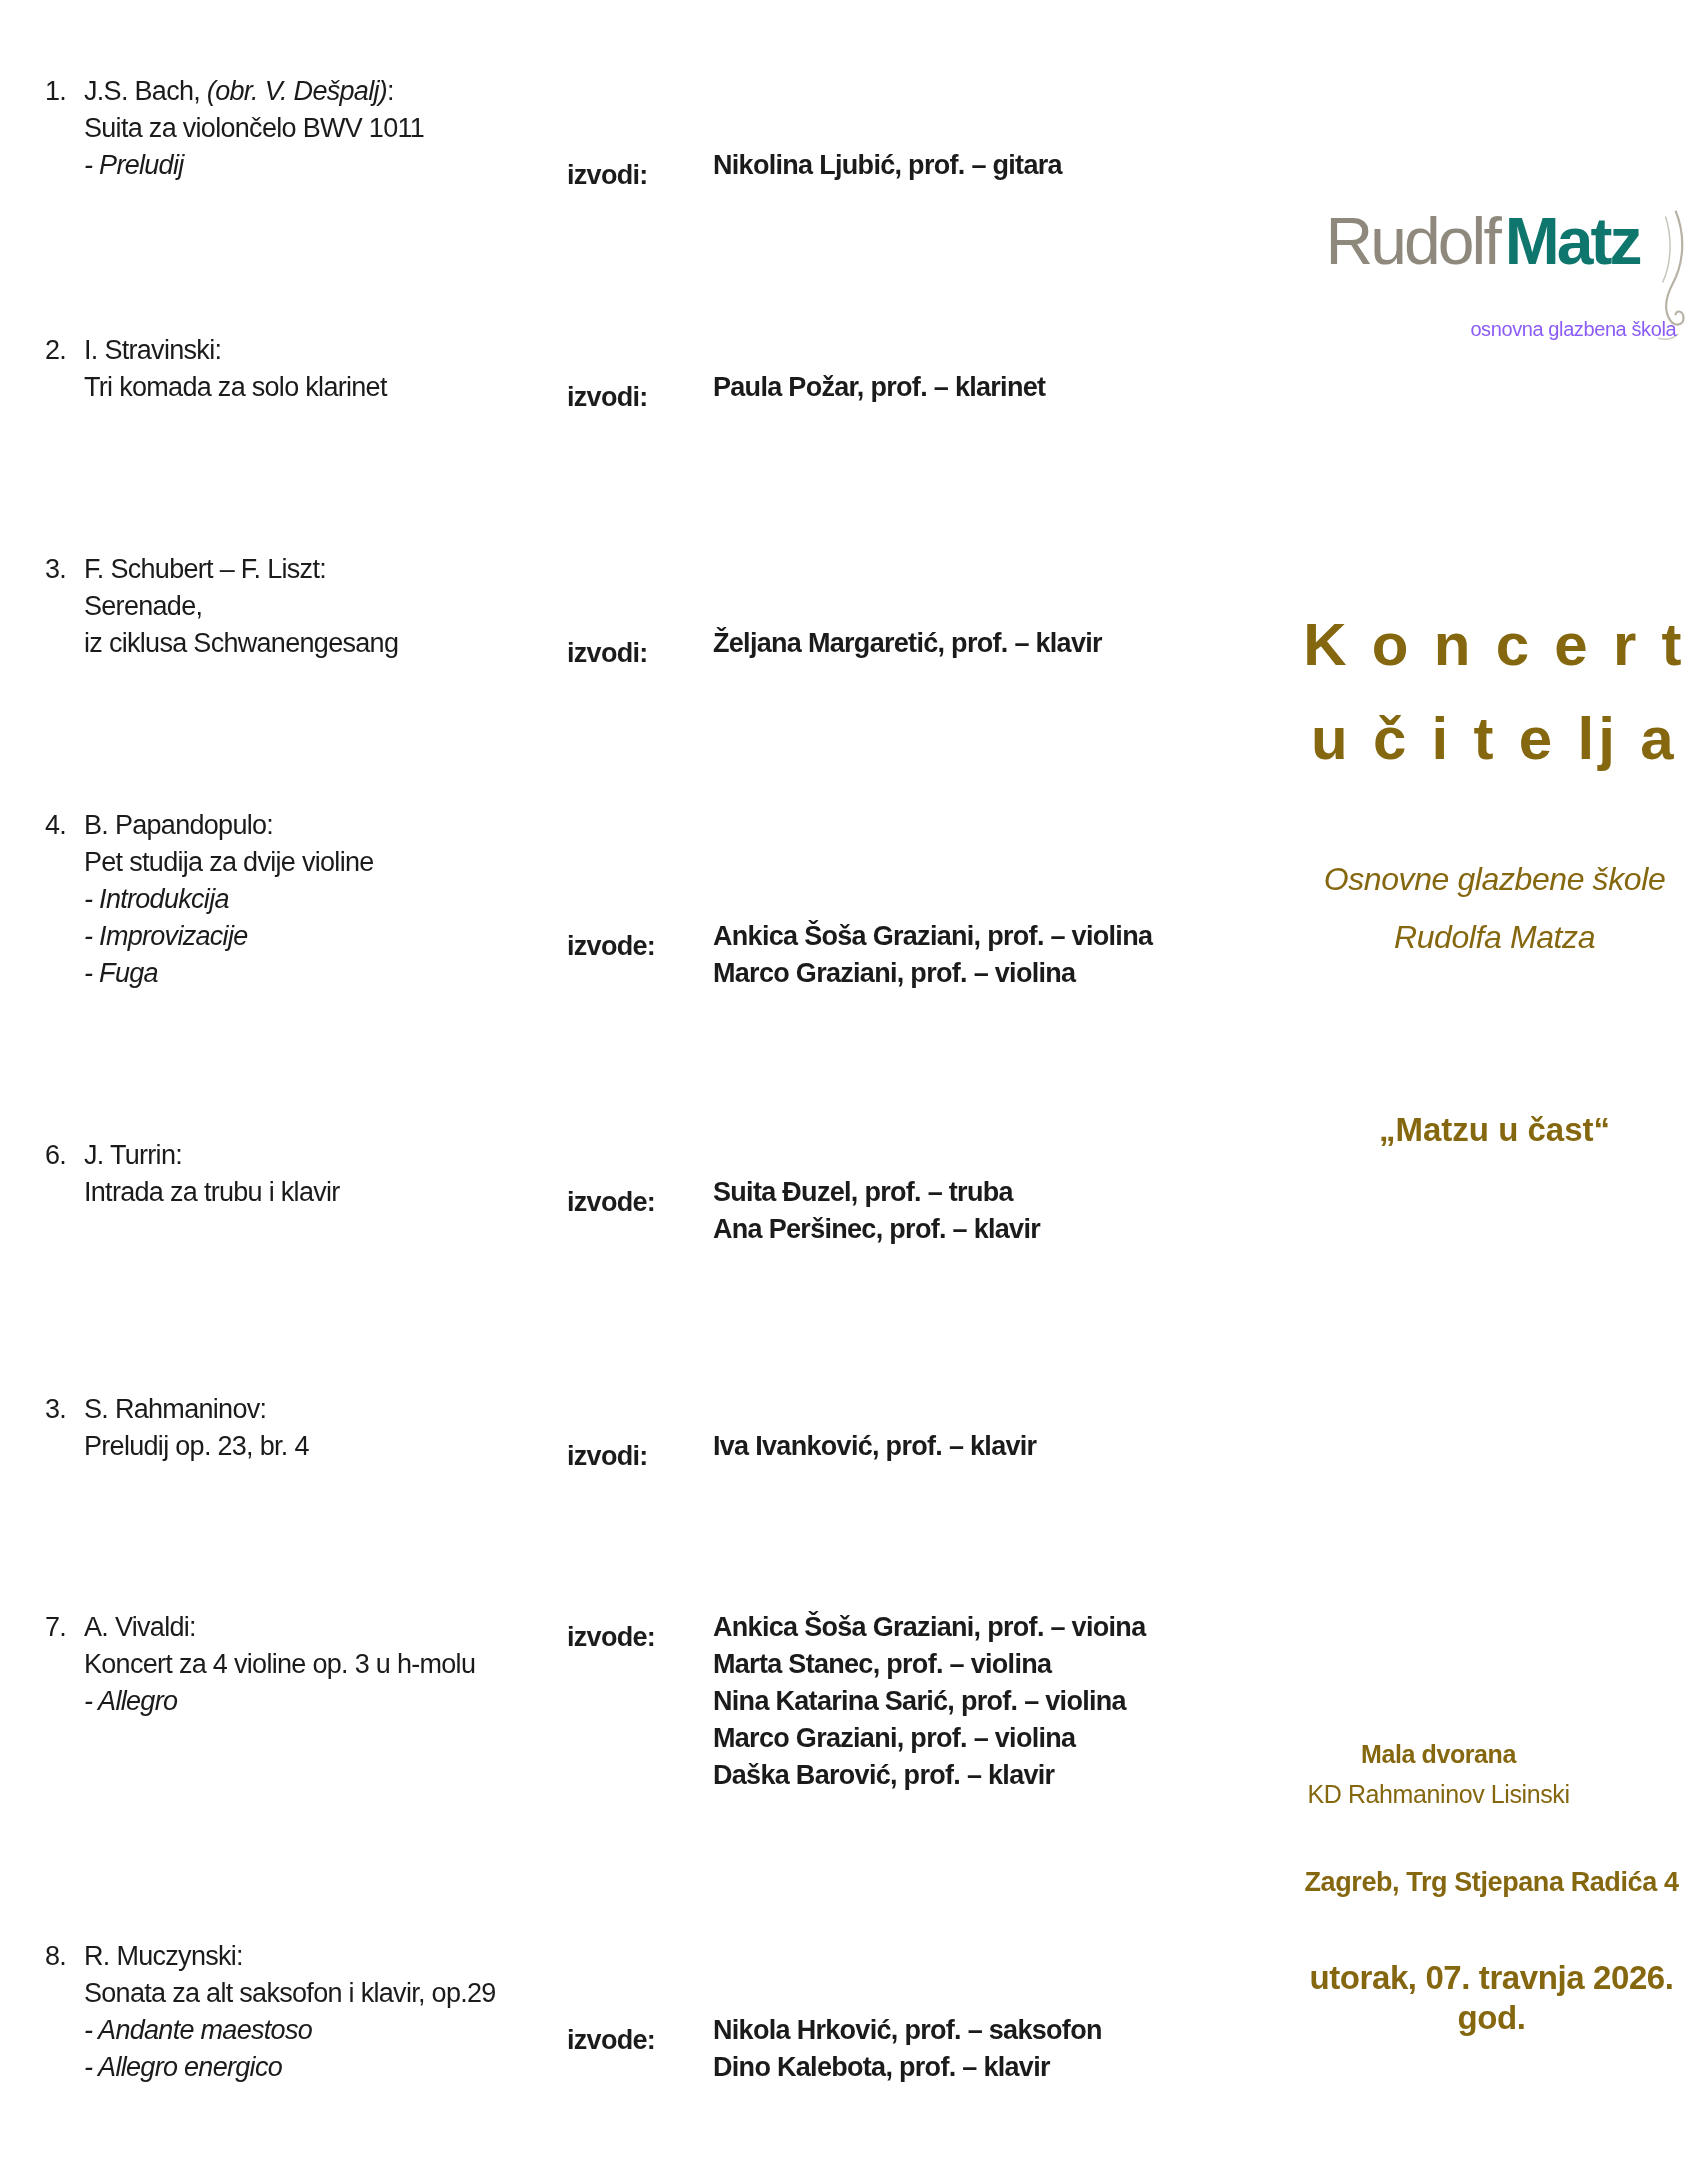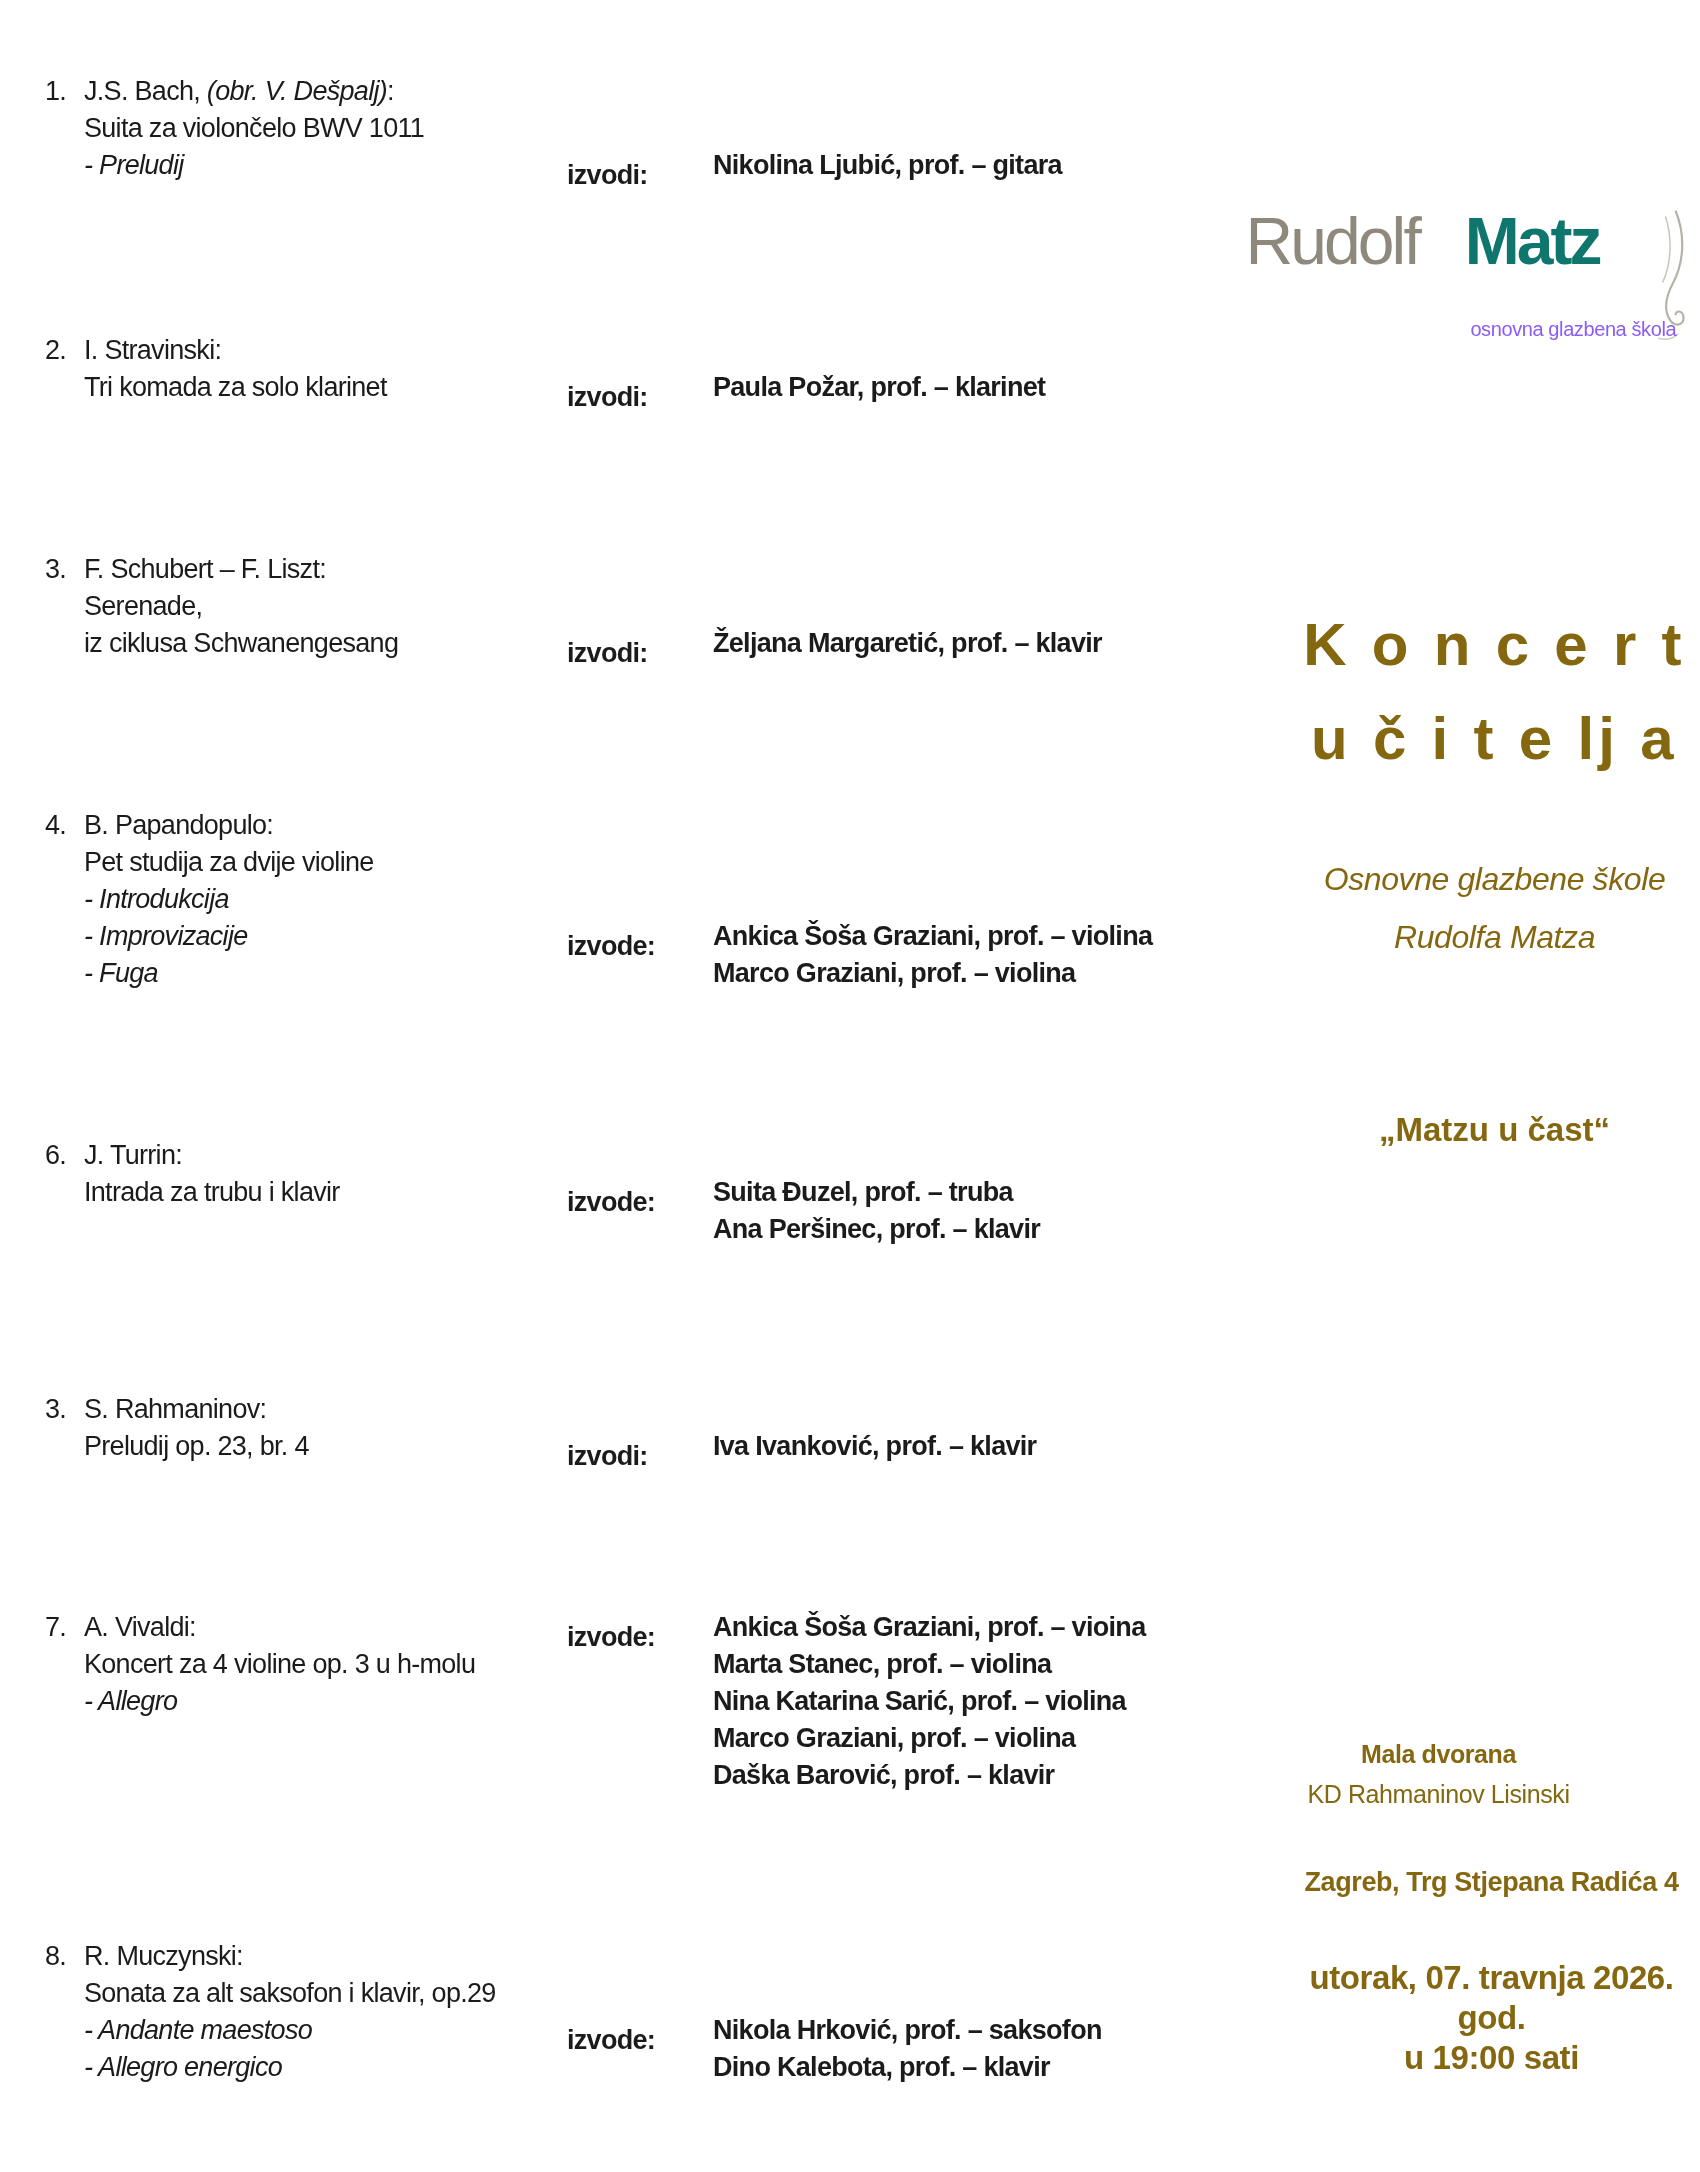--- a/index.html
+++ b/index.html
@@ -18,21 +18,21 @@
   .item-4{top:1137px}.item-5{top:1391px}.item-6{top:1609px}.item-7{top:1938px}
   .prow{position:relative;height:37px;line-height:37px;font-size:27px;letter-spacing:-0.7px;}
   .num{position:absolute;left:0;top:0;white-space:nowrap;}
   .txt{position:absolute;left:39px;top:0;white-space:nowrap;}
   .txt i{font-style:italic;}
   .lbl{position:absolute;left:522px;top:0;font-weight:bold;white-space:nowrap;margin-top:10px;}
   .perf{position:absolute;left:668px;top:0;font-weight:bold;white-space:nowrap;}
 
   
   .logo{position:absolute;left:1295px;top:205px;width:392px;}
-  .logo-main{display:flex;justify-content:flex-end;align-items:flex-start;line-height:72px;height:72px;gap:40px;}
+  .logo-main{display:flex;justify-content:flex-end;align-items:flex-start;line-height:72px;height:72px;}
   .logo-gray{font-size:66px;letter-spacing:-2.9px;color:#8e897c;margin-right:5.8px;}
   .logo-brown{font-size:66px;letter-spacing:-2.9px;font-weight:bold;color:#0f766e;}
   .logo-scroll{margin-left:4.3px;margin-top:1.4px;flex:0 0 auto;}
   .logo-sub{margin-top:38px;line-height:29px;text-align:right;padding-right:10.8px;
             font-size:20px;letter-spacing:-0.4px;color:#8b5cf6;}
 
   
   .gold{color:#85670f;}
   .rtitle{position:absolute;left:1288px;top:598px;width:413px;text-align:center;
           font-size:60px;font-weight:bold;line-height:94px;letter-spacing:4.3px;}
@@ -208,17 +208,16 @@
 
   <div class="venue gold">
     <div class="hall">Mala dvorana</div>
     <div>KD Rahmaninov Lisinski</div>
   </div>
 
   <div class="address gold">Zagreb, Trg Stjepana Radića 4</div>
 
   <div class="datetime gold">
     <div>utorak, 07. travnja 2026. god.</div>
-    <div>u 19:00 sati</div>
   </div>
 
 </div>
 
 
 </body></html>

